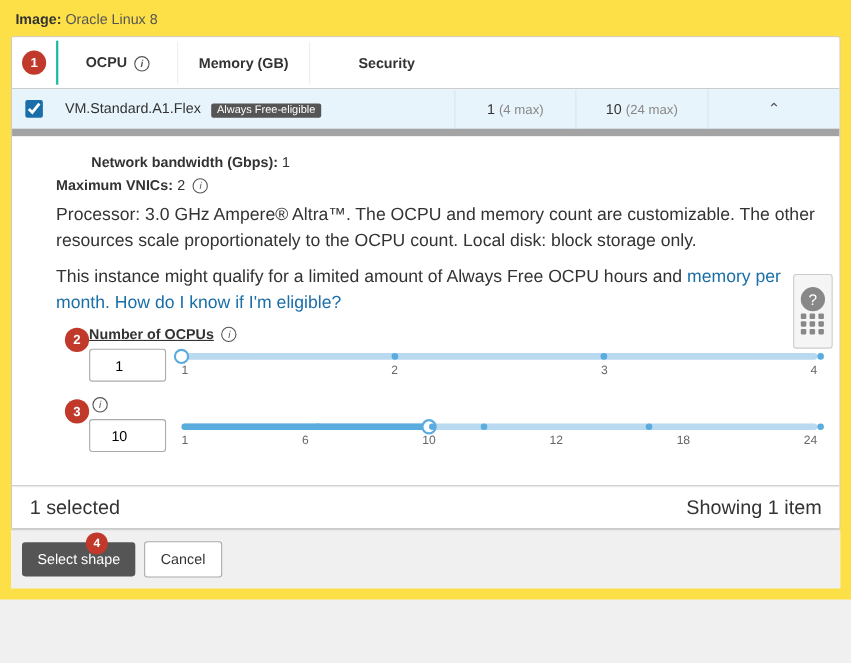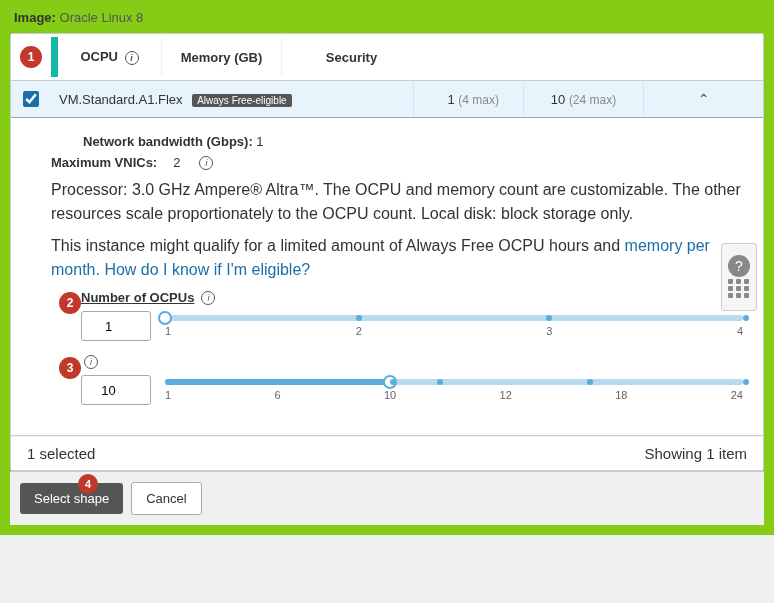--- a/index.html
+++ b/index.html
@@ -6,21 +6,21 @@
     body {
       font-family: Arial, sans-serif;
       font-size: 13px;
       background: #f0f0f0;
       width: 774px;
       min-height: 603px;
       color: #333;
     }
     .page-wrapper {
       width: 774px;
-      background: #84cc16;
+      background: #fde047;
       padding: 10px;
     }
     .image-label {
       font-size: 13px;
       color: #333;
       margin-bottom: 8px;
       padding-left: 4px;
     }
     .image-label span {
       color: #555;
@@ -61,21 +61,21 @@
       flex: 1;
       padding: 12px 8px;
       font-weight: bold;
       font-size: 13px;
     }
     .col-ocpu {
       width: 110px;
       padding: 12px 8px;
       font-weight: bold;
       font-size: 13px;
-      border-left: 7px solid #14b8a6;
+      border-left: 2px solid #14b8a6;
       text-align: center;
     }
     .col-memory {
       width: 120px;
       padding: 12px 8px;
       font-weight: bold;
       font-size: 13px;
       border-left: 1px solid #eee;
       text-align: center;
     }
@@ -99,21 +99,21 @@
       color: #555;
       cursor: pointer;
       margin-left: 3px;
       font-style: italic;
     }
     
     .table-row {
       display: flex;
       align-items: center;
       background: #e8f4fb;
-      border-bottom: 1px solid #a3a3a3;
+      border-bottom: 7px solid #a3a3a3;
     }
     .row-checkbox {
       width: 40px;
       display: flex;
       align-items: center;
       justify-content: center;
       padding: 10px 8px;
     }
     .row-checkbox input[type="checkbox"] {
       width: 16px;
@@ -131,21 +131,21 @@
       background: #555;
       color: white;
       font-size: 10px;
       padding: 1px 5px;
       border-radius: 2px;
       margin-left: 6px;
     }
     .row-ocpu {
       width: 110px;
       padding: 10px 24px;
-      text-align: right;
+      text-align: center;
       font-size: 13px;
       border-left: 1px solid #d0e8f5;
     }
     .row-ocpu .max-note {
       color: #888;
       font-size: 12px;
     }
     .row-memory {
       width: 120px;
       padding: 10px 8px;
@@ -180,21 +180,21 @@
     }
     .detail-panel .network-bw strong {
       font-weight: bold;
       padding-left: 32px;
     }
     .detail-panel .max-vnics {
       font-size: 13px;
       margin-bottom: 8px;
       display: flex;
       align-items: center;
-      gap: 16px;
+      gap: 4px;
     }
     .detail-panel .max-vnics strong {
       font-weight: bold;
     }
     .detail-panel .desc-text {
       font-size: 16px;
       color: #333;
       line-height: 1.5;
       margin-bottom: 8px;
     }
@@ -323,21 +323,21 @@
       background: #888;
       border-radius: 1px;
     }
     
     .status-bar {
       background: #fff;
       padding: 8px 16px;
       display: flex;
       align-items: center;
       justify-content: space-between;
-      font-size: 15px;
+      font-size: 18px;
       border-top: 1px solid #eee;
     }
     
     .footer-bar {
       background: #f0f0f0;
       padding: 10px 10px;
       display: flex;
       align-items: center;
       gap: 8px;
       border-top: 1px solid #ccc;

